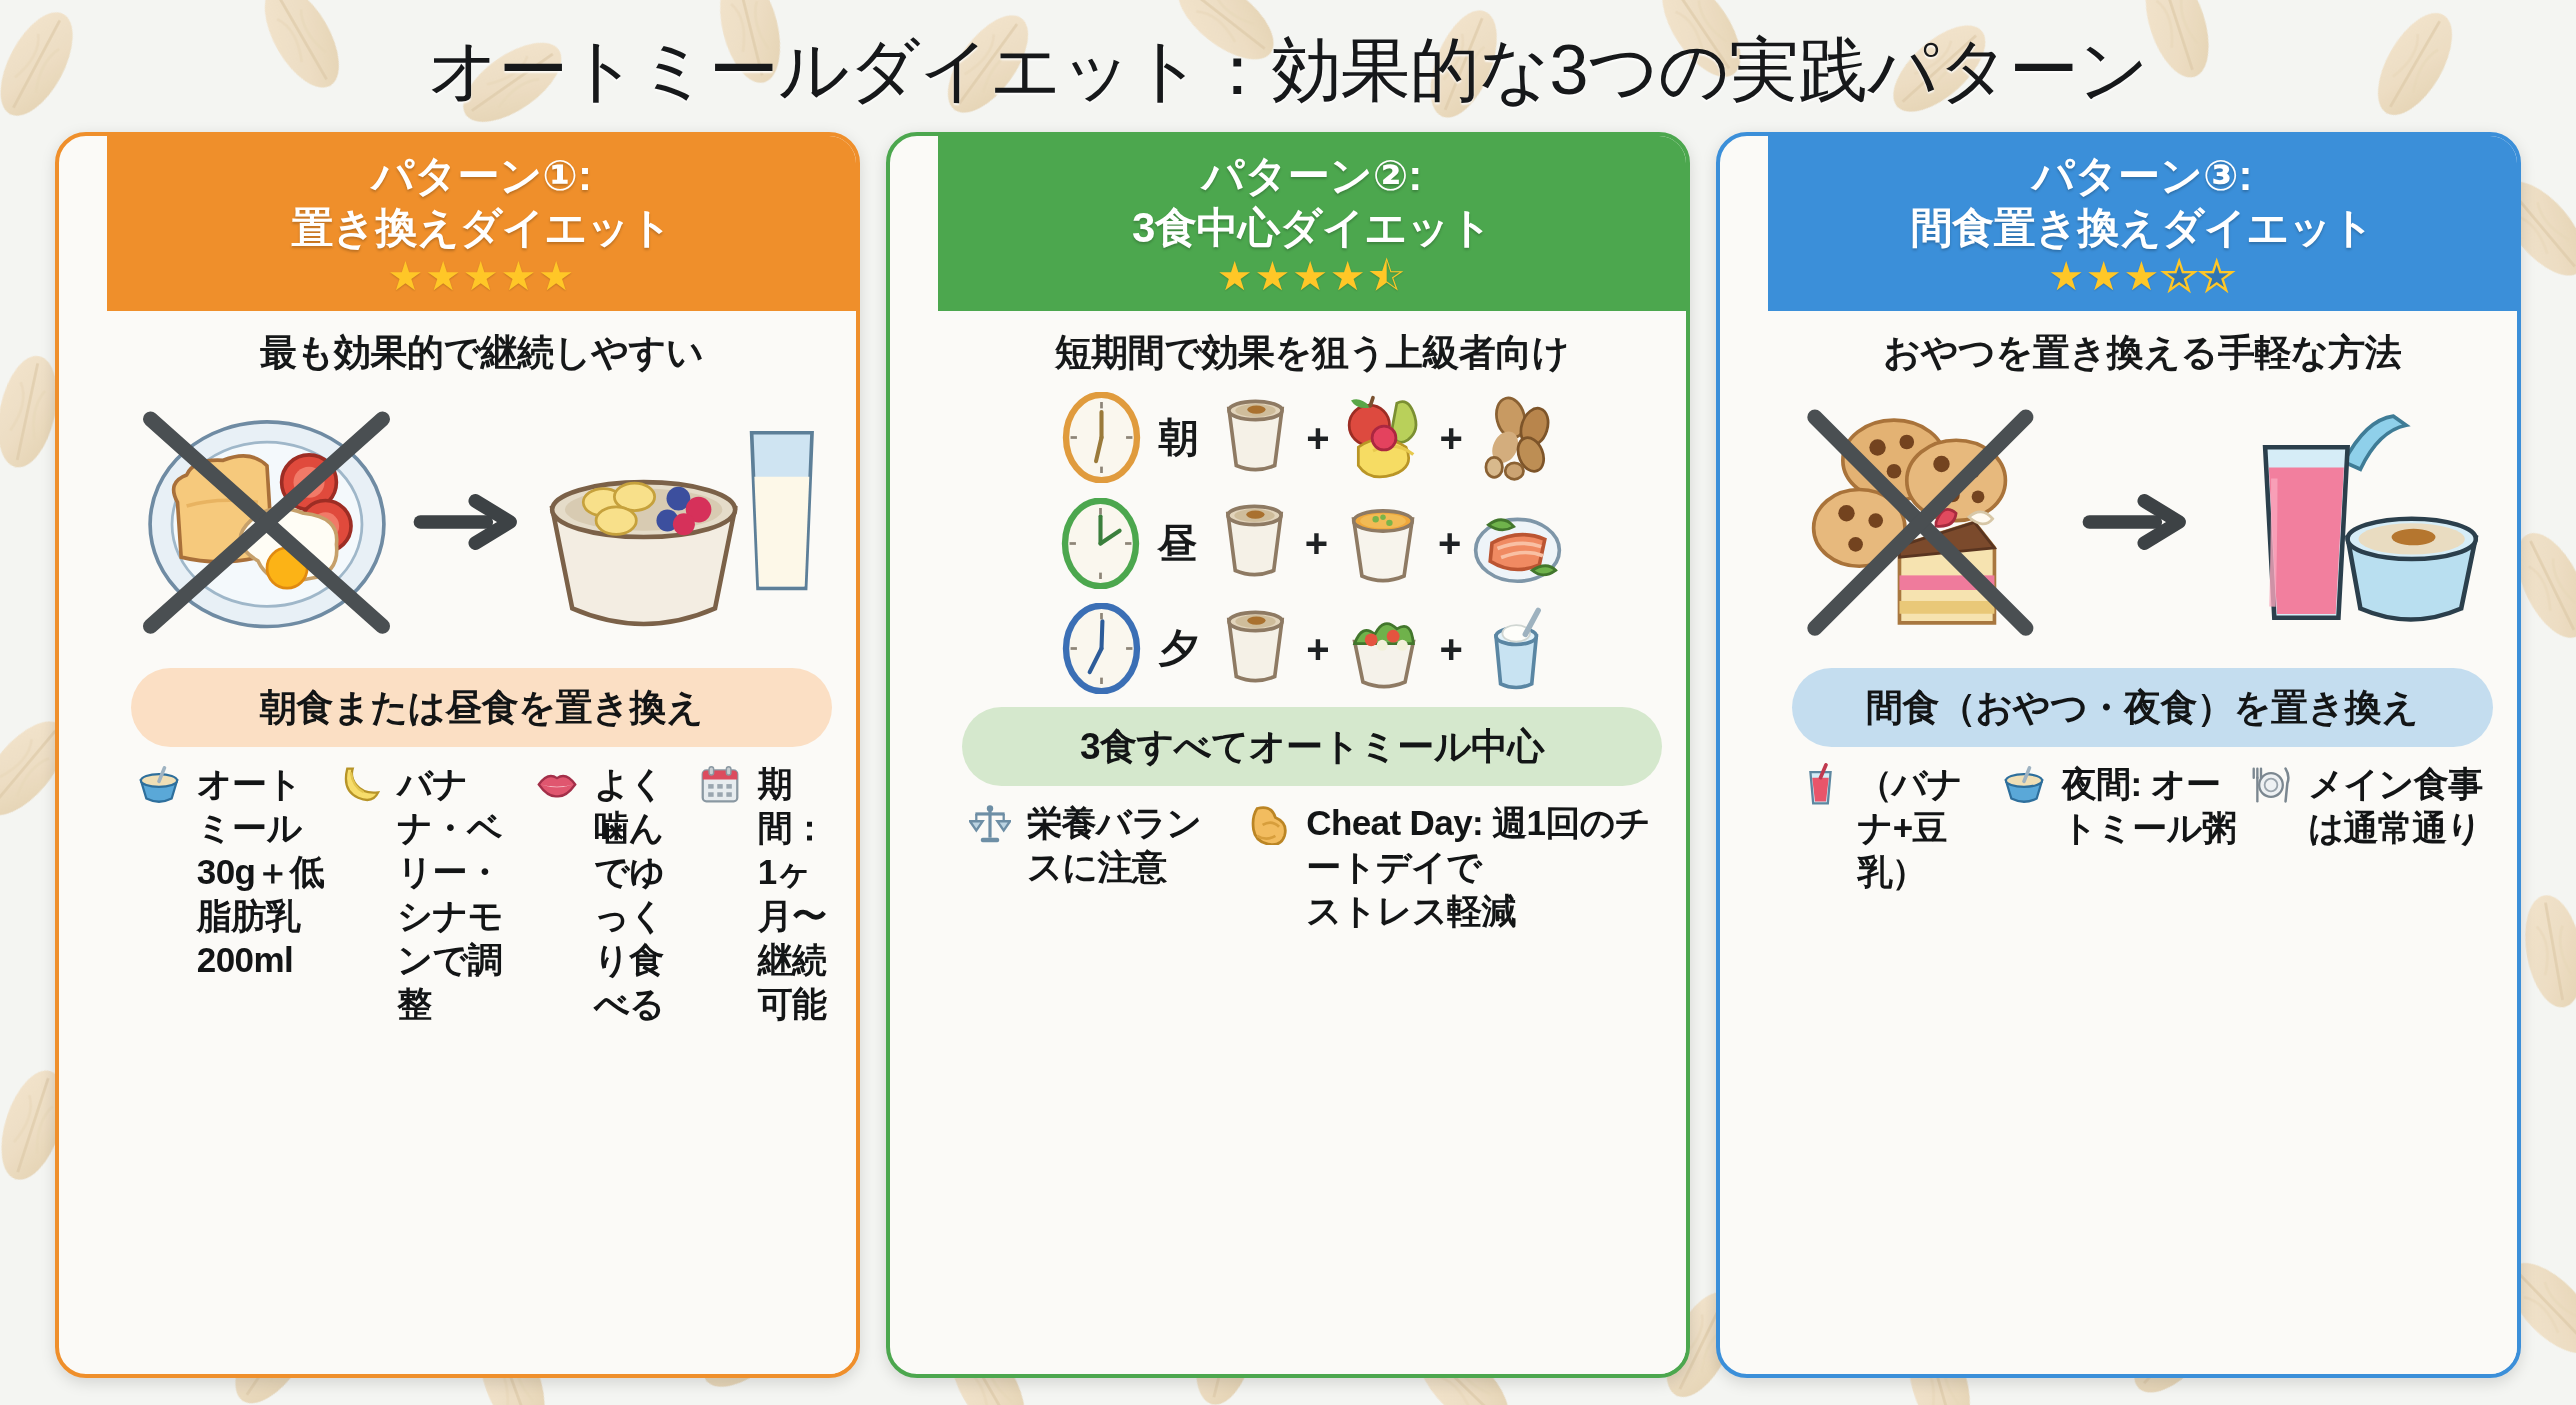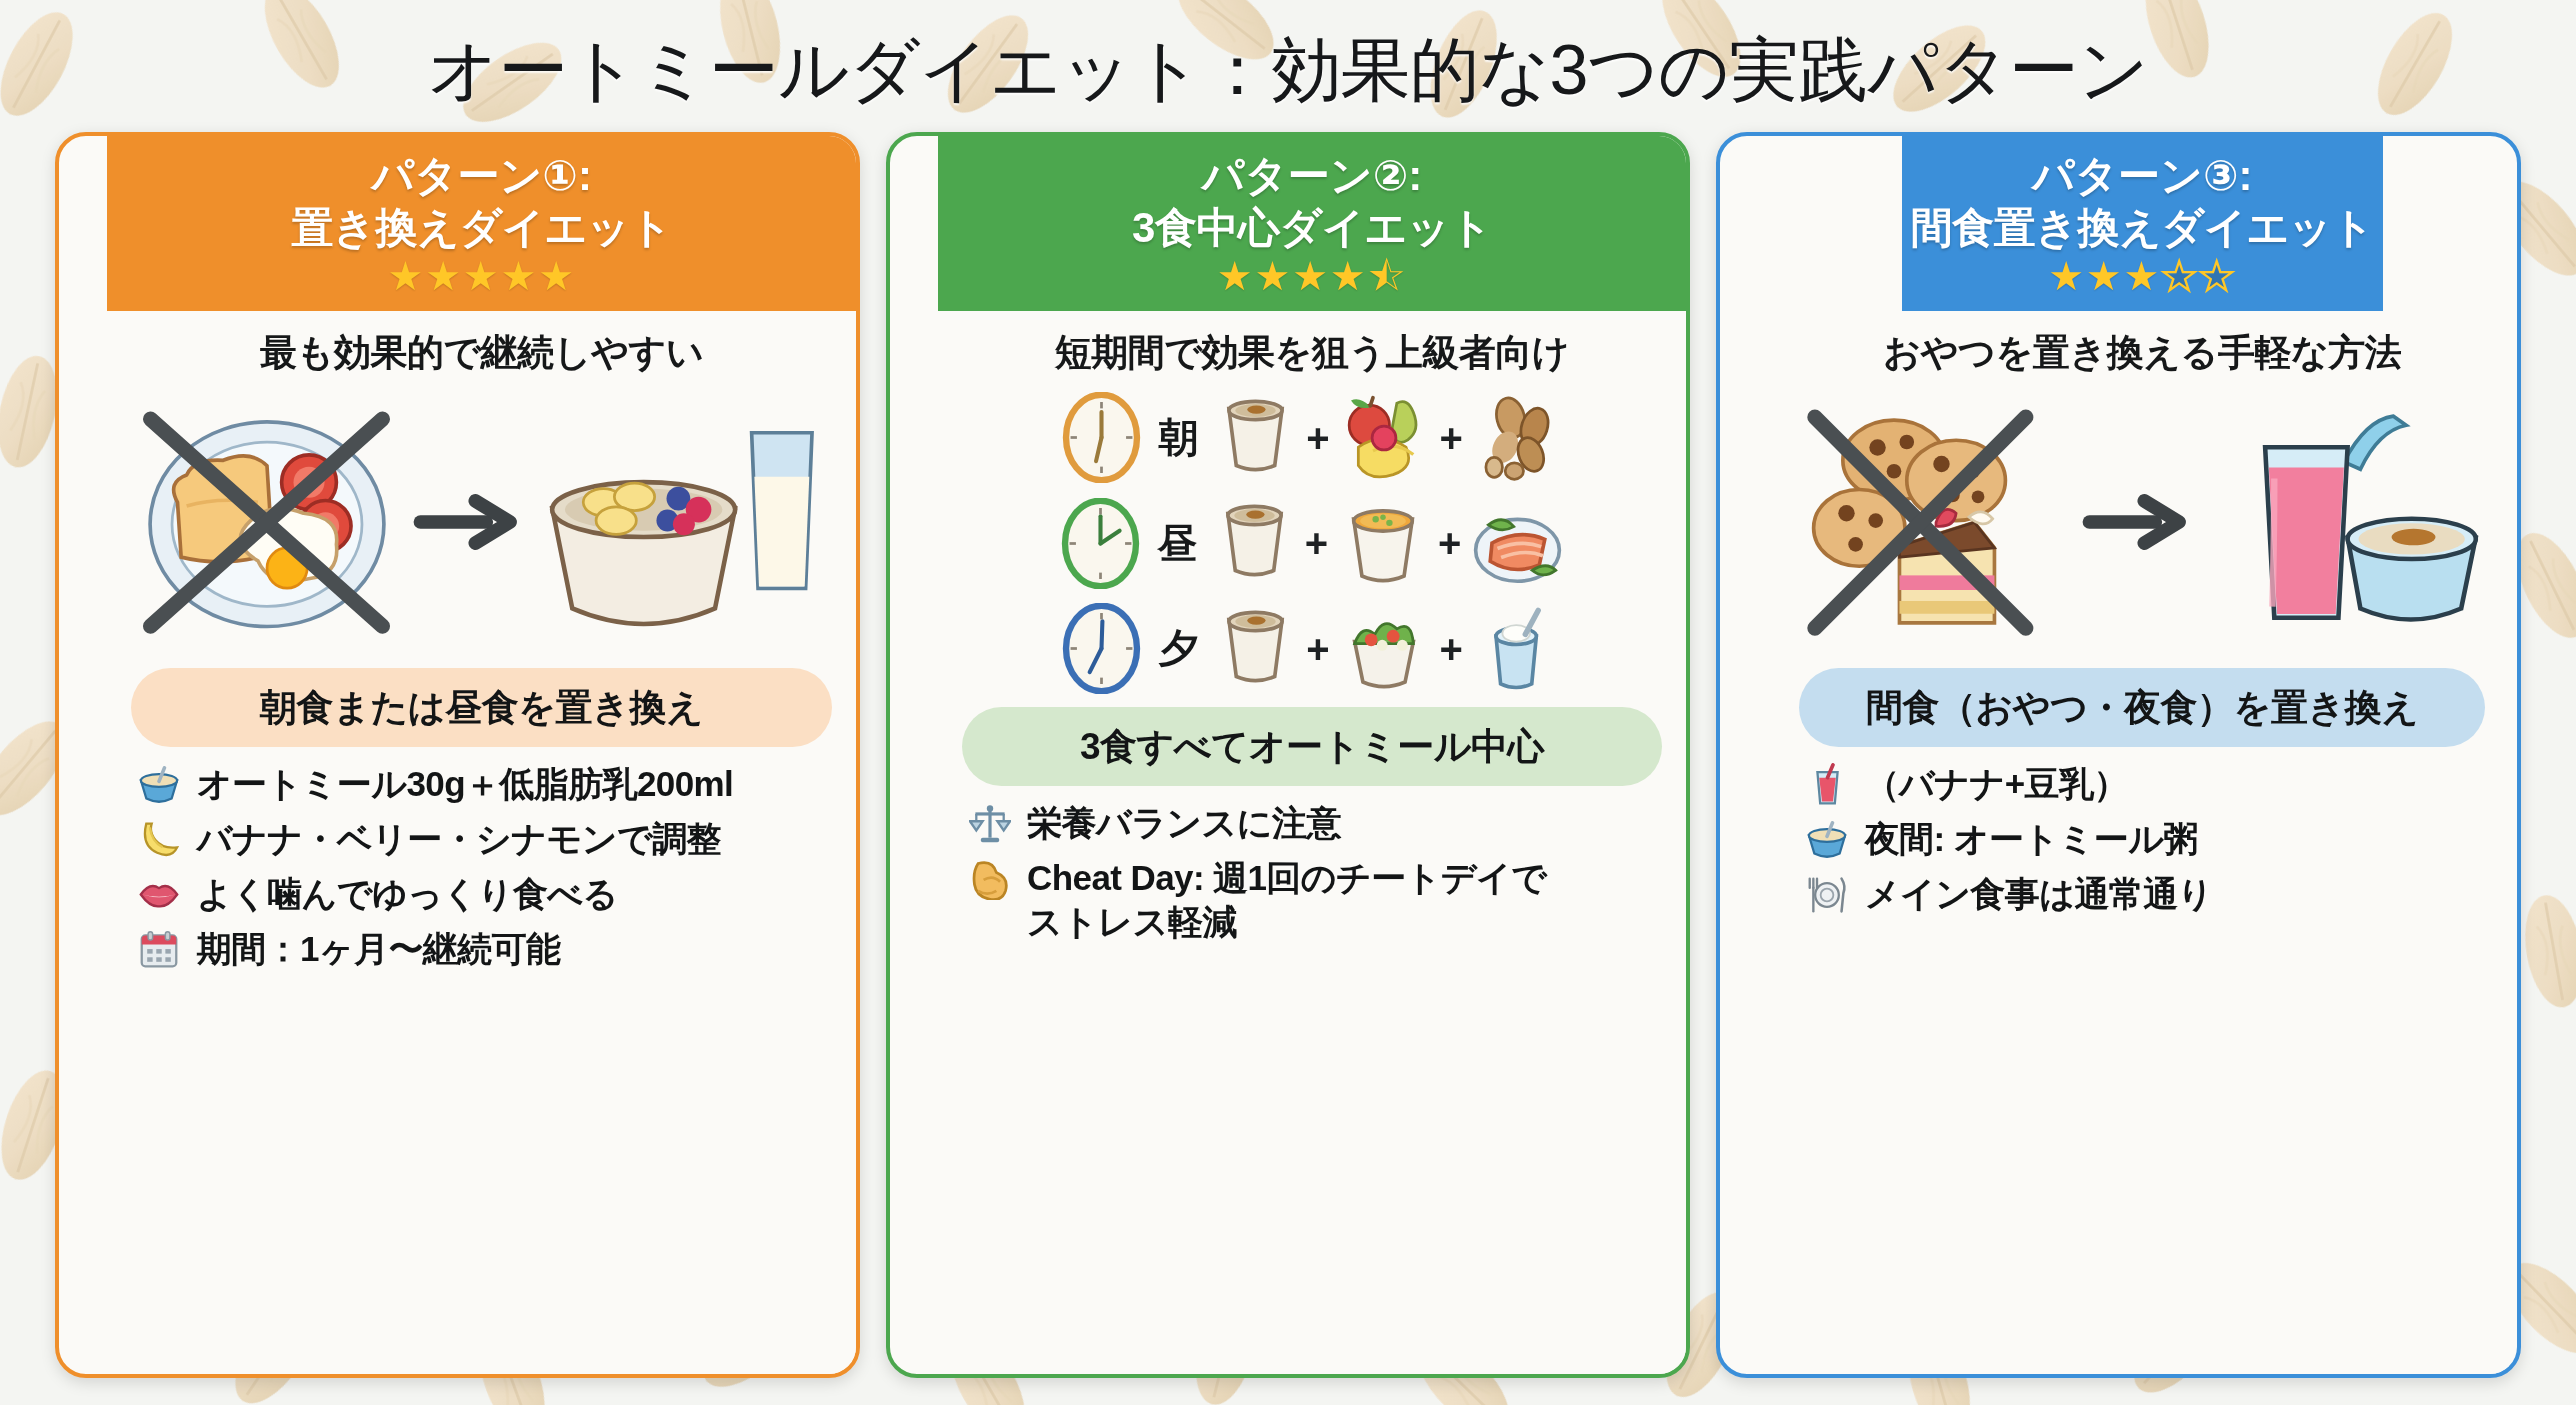--- a/index.html
+++ b/index.html
@@ -64,21 +64,21 @@
     border-radius: 31px;
     background: #fbfaf7;
     display: flex;
     flex-direction: column;
     overflow: hidden;
     box-shadow: 0 4.6px 14.6px rgba(0,0,0,0.13);
     padding-left: 48px;
   }
   .card.c1 { border: 4.6px solid #EF8F2B; }
   .card.c2 { border: 4.6px solid #4CA74E; justify-content: space-between; }
-  .card.c3 { border: 4.6px solid #3B8FD9; align-items: center; }
+  .card.c3 { border: 4.6px solid #3B8FD9; }
 
   
   .card-head {
     padding: 14.6px 9.1px 14.6px 9.1px;
     text-align: center;
     color: #ffffff;
   }
   .c1 .card-head { background: #EF8F2B; }
   .c2 .card-head { background: #4CA74E; }
   .c3 .card-head { background: #3B8FD9; }
@@ -176,21 +176,20 @@
     white-space: nowrap;
     letter-spacing: -0.5px;
   }
   .c1 .banner { background: #FBDFC4; text-align: center; }
   .c2 .banner { background: #D5E8CD; }
   .c3 .banner { background: #C4DDEF; }
 
   
   .bullets {
     display: flex;
-    flex-direction: column;
     gap: 9.1px;
     padding-left: 3.7px;
   }
   .bullet {
     display: flex;
     align-items: flex-start;
     gap: 12.8px;
     font-size: 35px;
     font-weight: 700;
     color: #131516;

